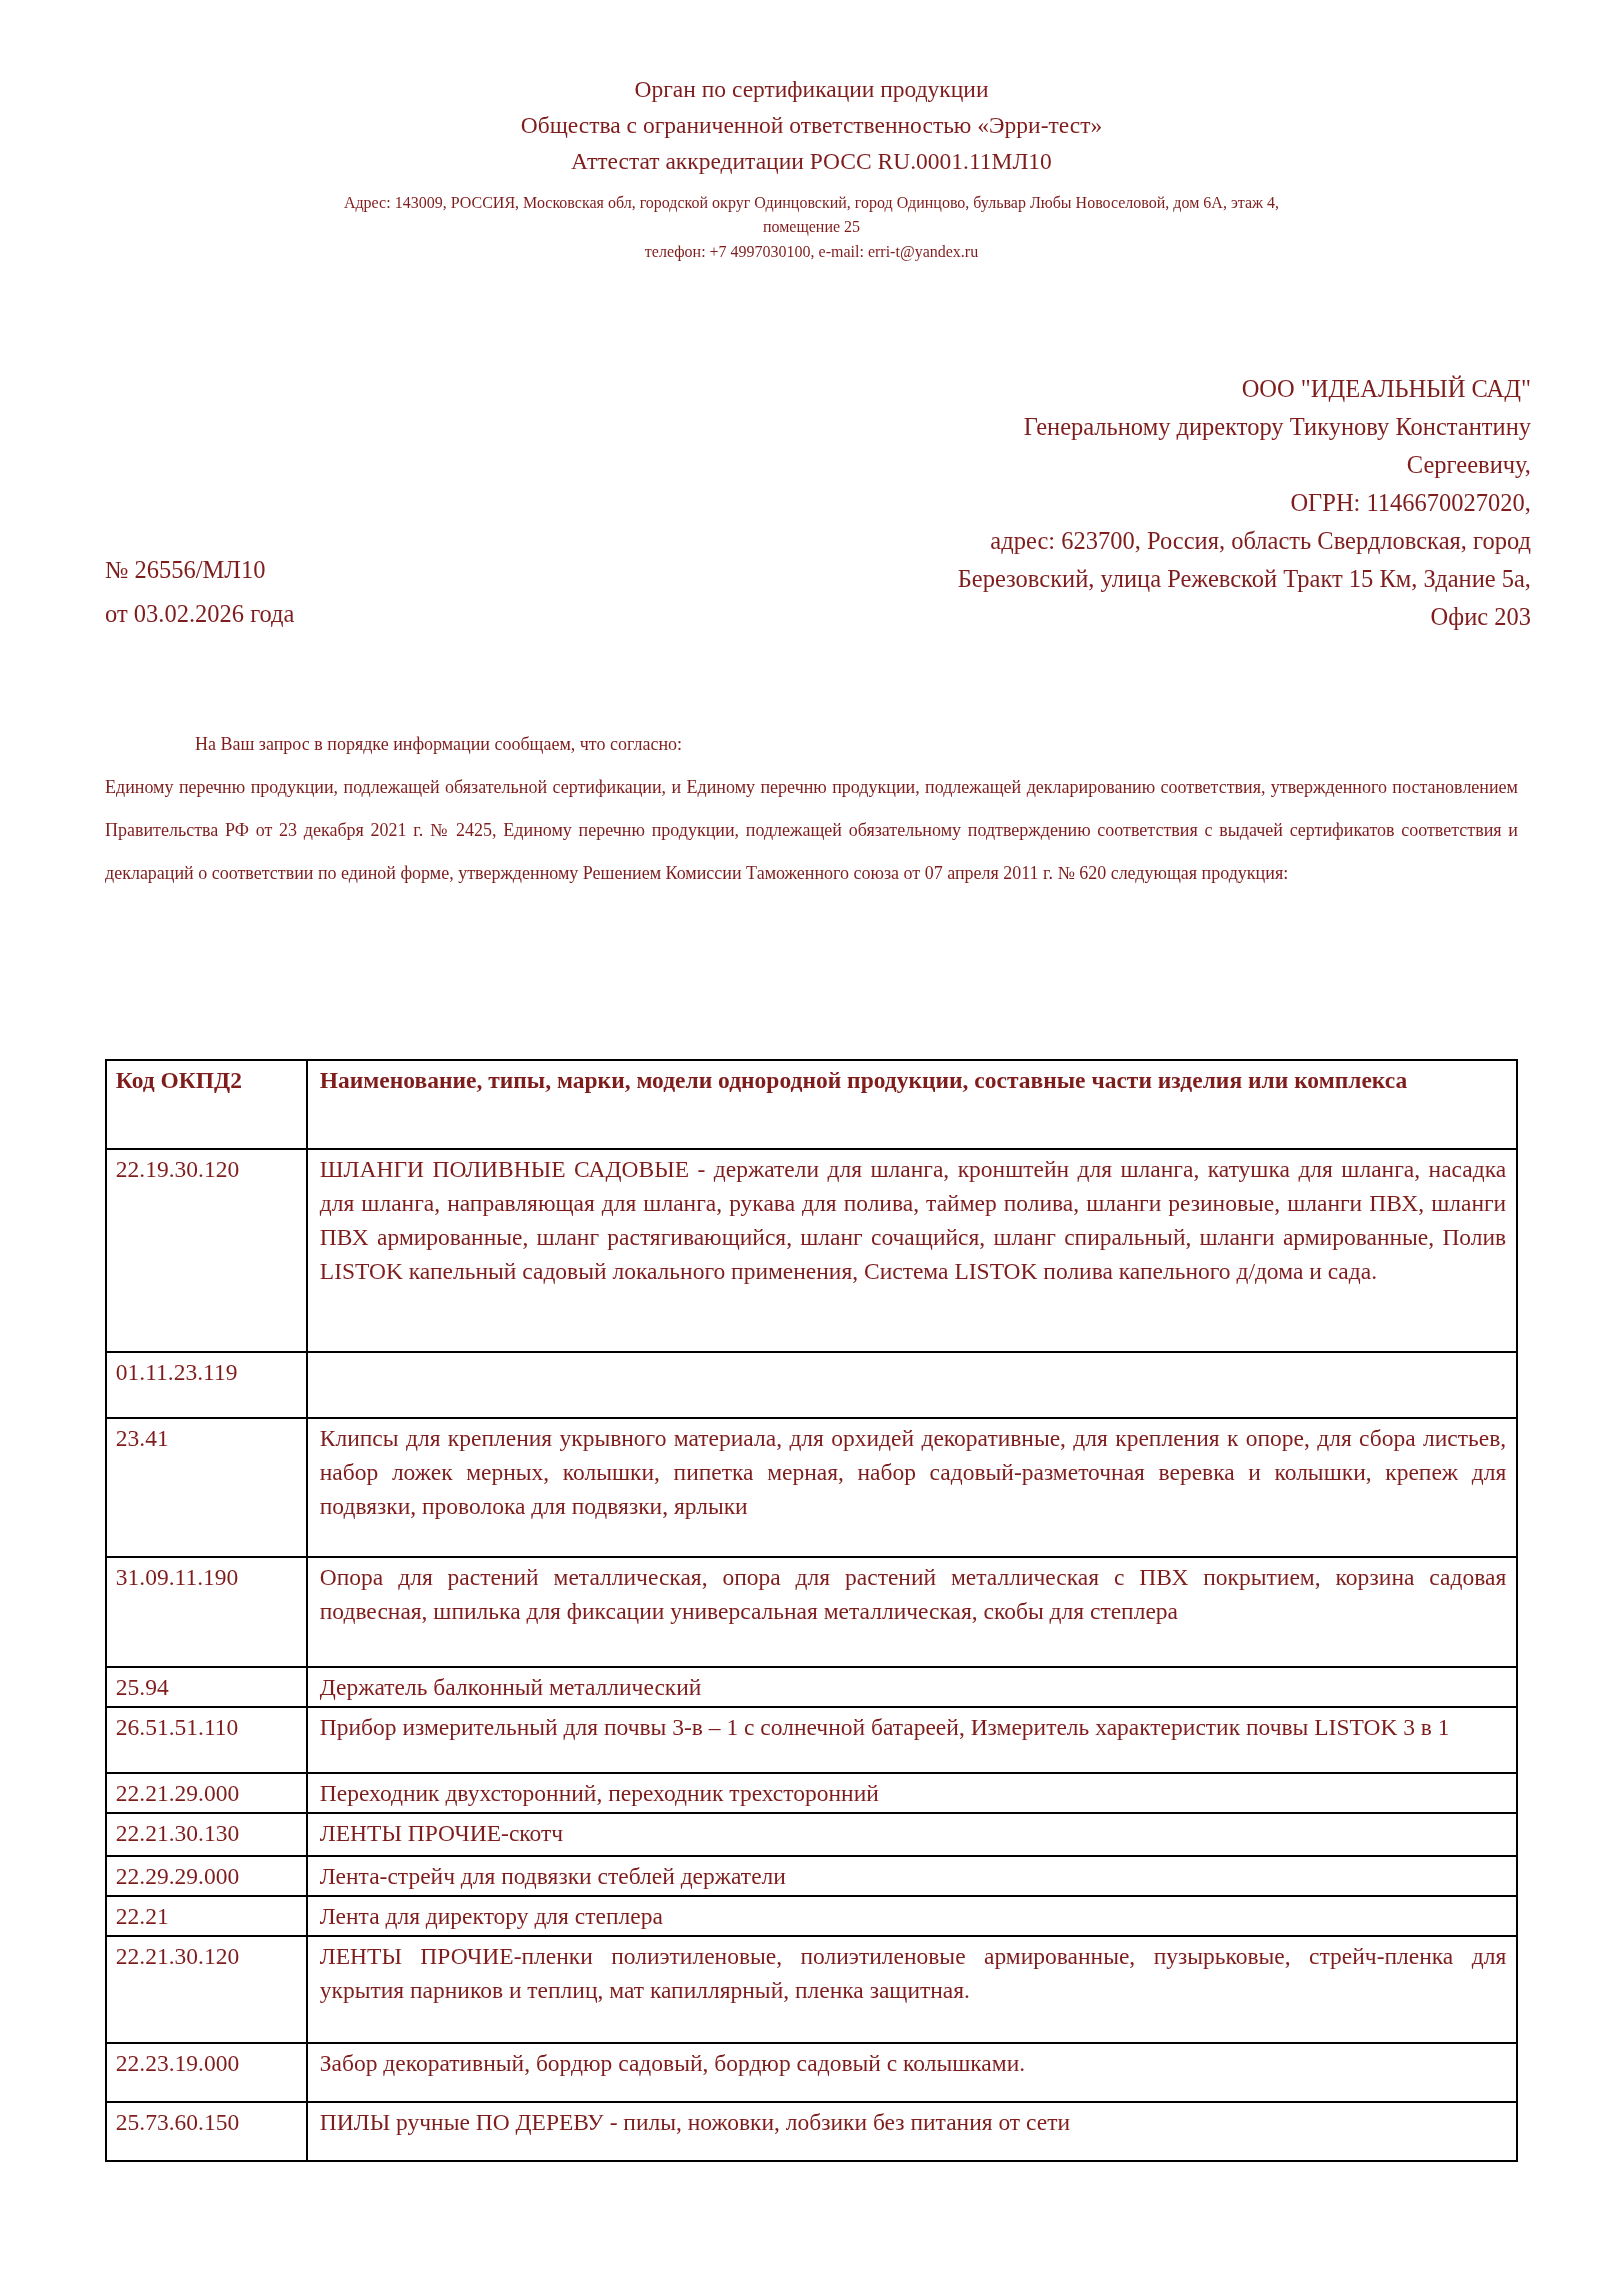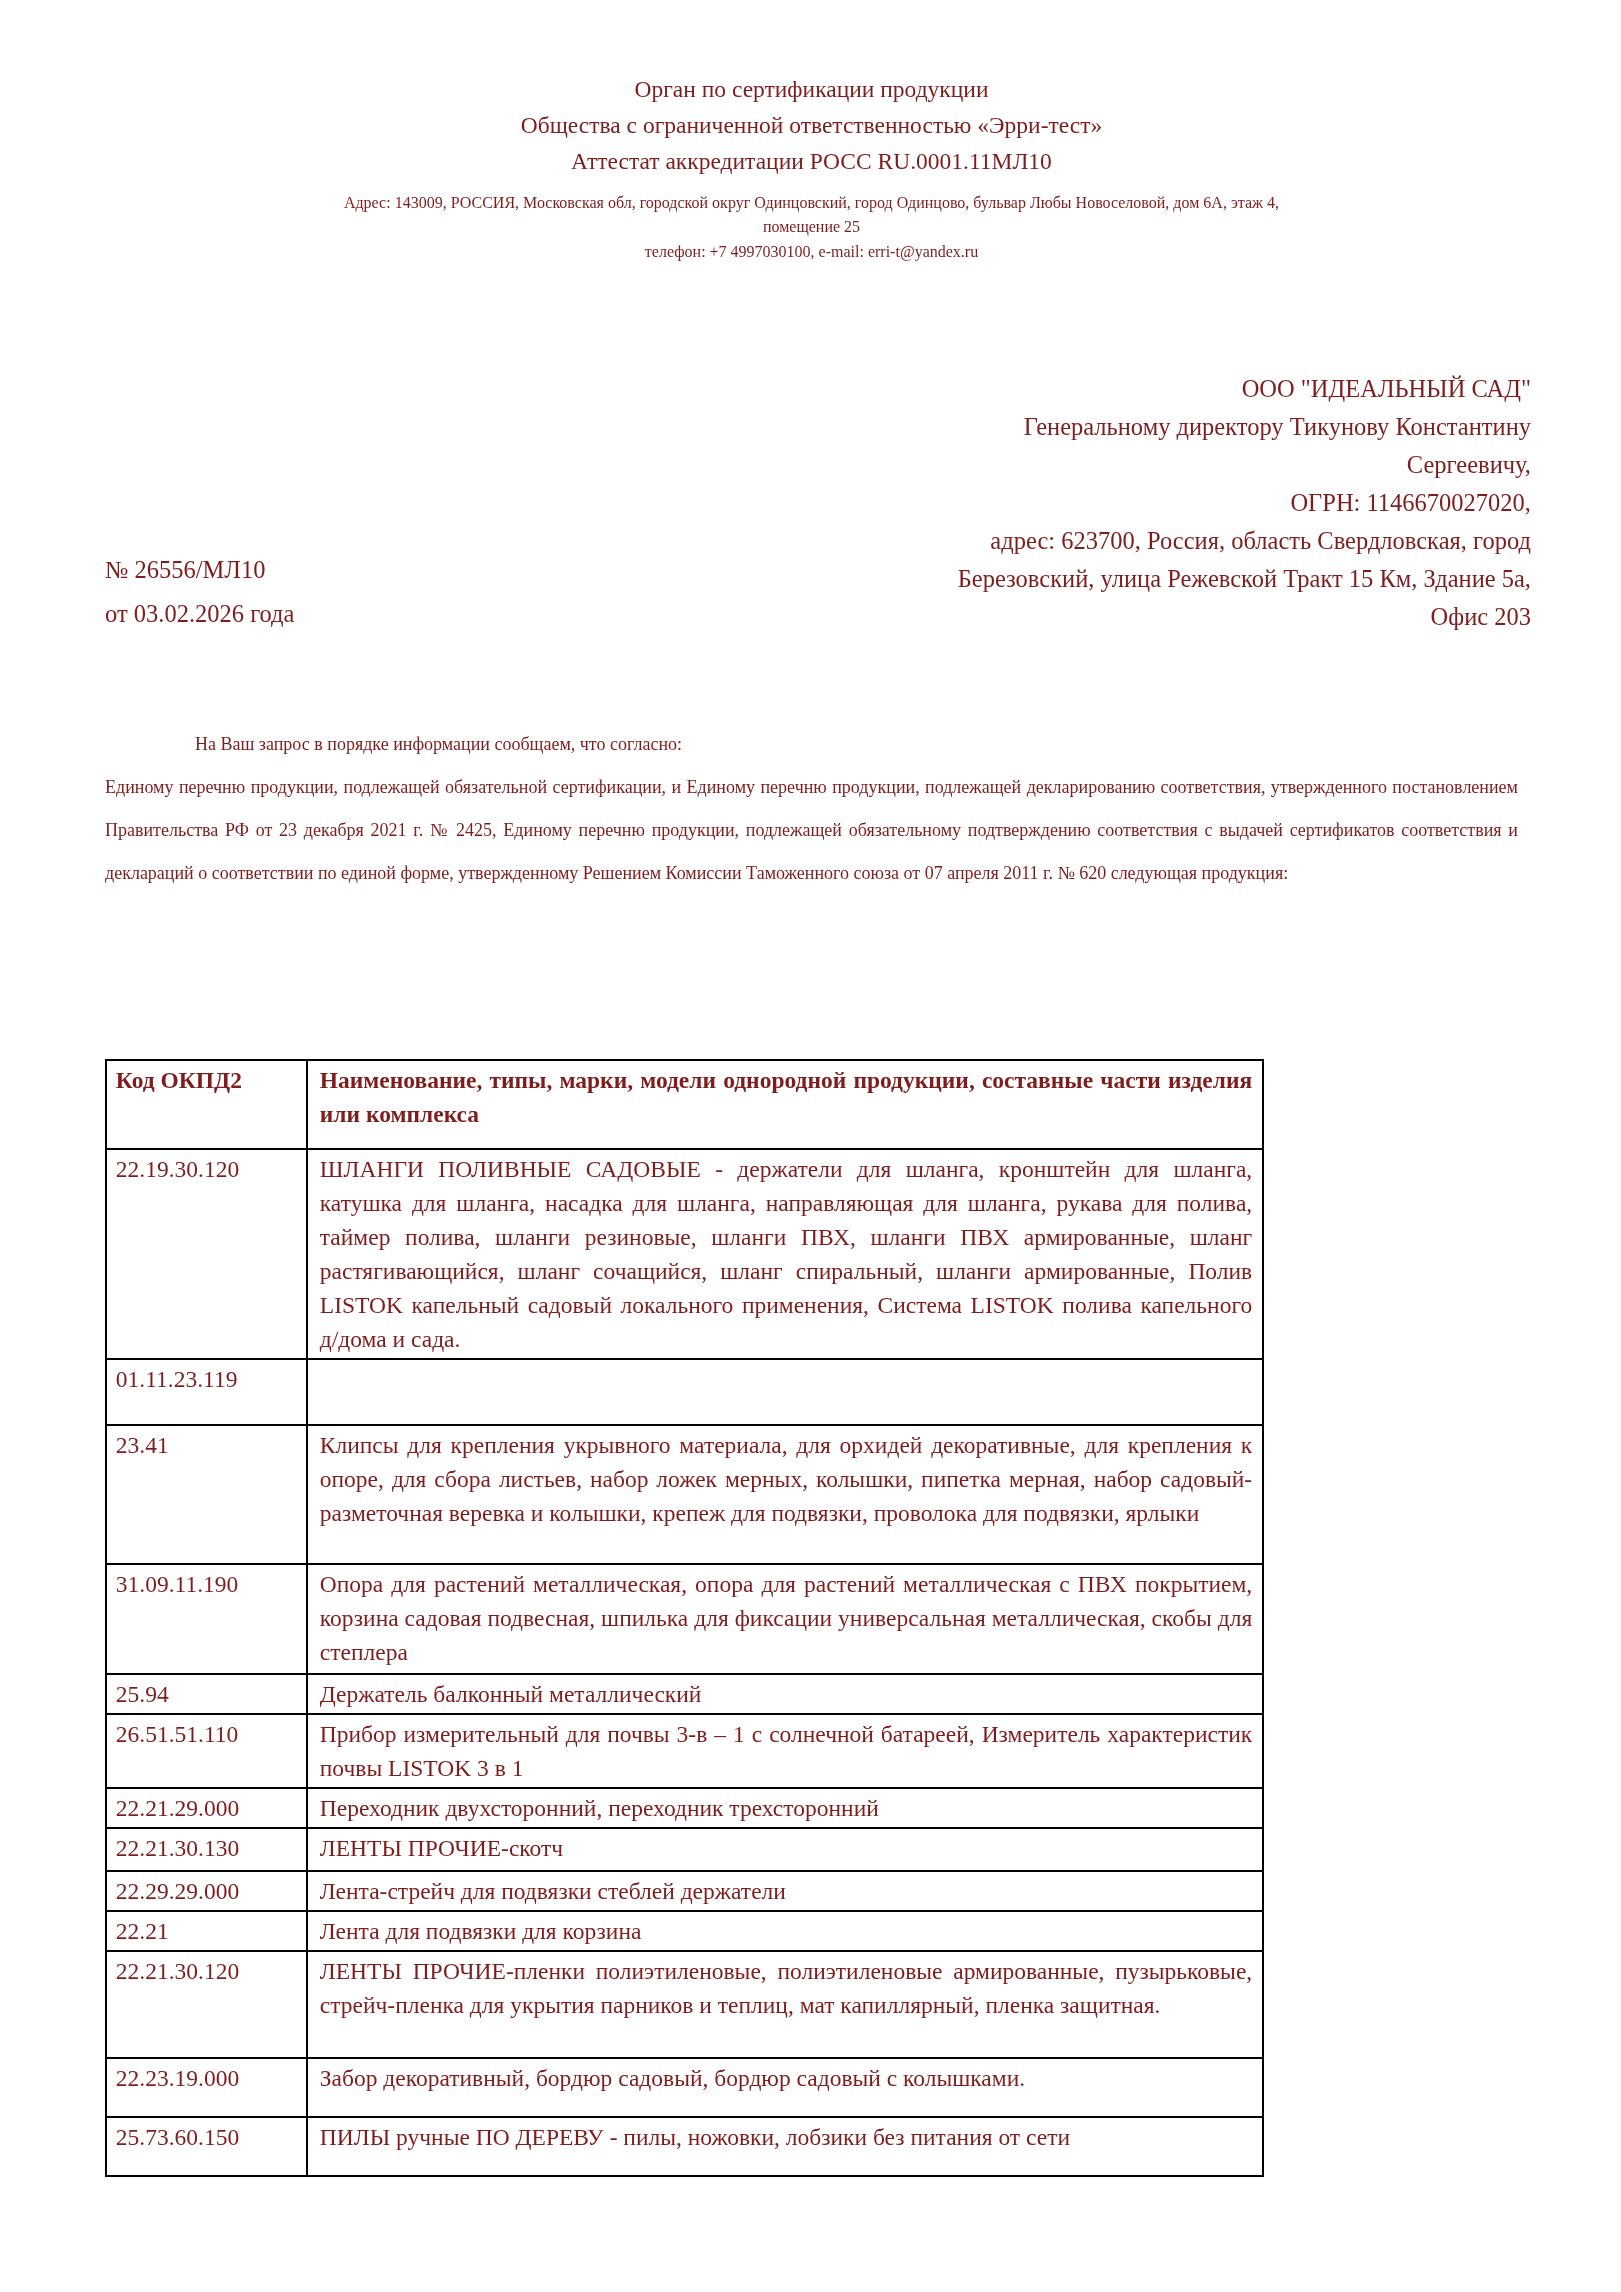--- a/index.html
+++ b/index.html
@@ -31,21 +31,21 @@
   }
   
   .body-text{
     position:absolute;top:723px;left:105px;right:103px;
     font-size:18px;line-height:43px;
   }
   .body-text .intro{text-indent:90px;margin:0;}
   .body-text .para{margin:0;text-align:justify;}
   
   .okpd-table{
-    position:absolute;top:1059px;left:105px;width:1159px;
+    position:absolute;top:1059px;left:105px;width:1413px;
     border:2.9px solid #000;border-top-width:2.9px;
     box-sizing:border-box;
     font-size:23.5px;line-height:34px;
   }
   .t-row{display:flex;box-sizing:border-box;}
   .t-row.bt2{border-top:2px solid #000;}
   .t-row.bt3{border-top:2.9px solid #000;}
   .t-row.first{border-top:none;}
   .c1{
     width:201px;flex:0 0 201px;box-sizing:border-box;
@@ -140,21 +140,21 @@
       <div class="c2">ЛЕНТЫ ПРОЧИЕ-скотч</div>
     </div>
 
     <div class="t-row bt3" style="min-height:31px">
       <div class="c1">22.29.29.000</div>
       <div class="c2">Лента-стрейч для подвязки стеблей держатели</div>
     </div>
 
     <div class="t-row bt2" style="min-height:39px">
       <div class="c1">22.21</div>
-      <div class="c2">Лента для подвязки для корзина</div>
+      <div class="c2">Лента для директору для степлера</div>
     </div>
 
     <div class="t-row bt3" style="min-height:107px">
       <div class="c1">22.21.30.120</div>
       <div class="c2">ЛЕНТЫ ПРОЧИЕ-пленки полиэтиленовые, полиэтиленовые армированные, пузырьковые,  стрейч-пленка для укрытия парников и теплиц, мат капиллярный, пленка защитная.</div>
     </div>
 
     <div class="t-row bt3" style="min-height:59px">
       <div class="c1">22.23.19.000</div>
       <div class="c2">Забор декоративный, бордюр садовый, бордюр садовый с колышками.</div>

